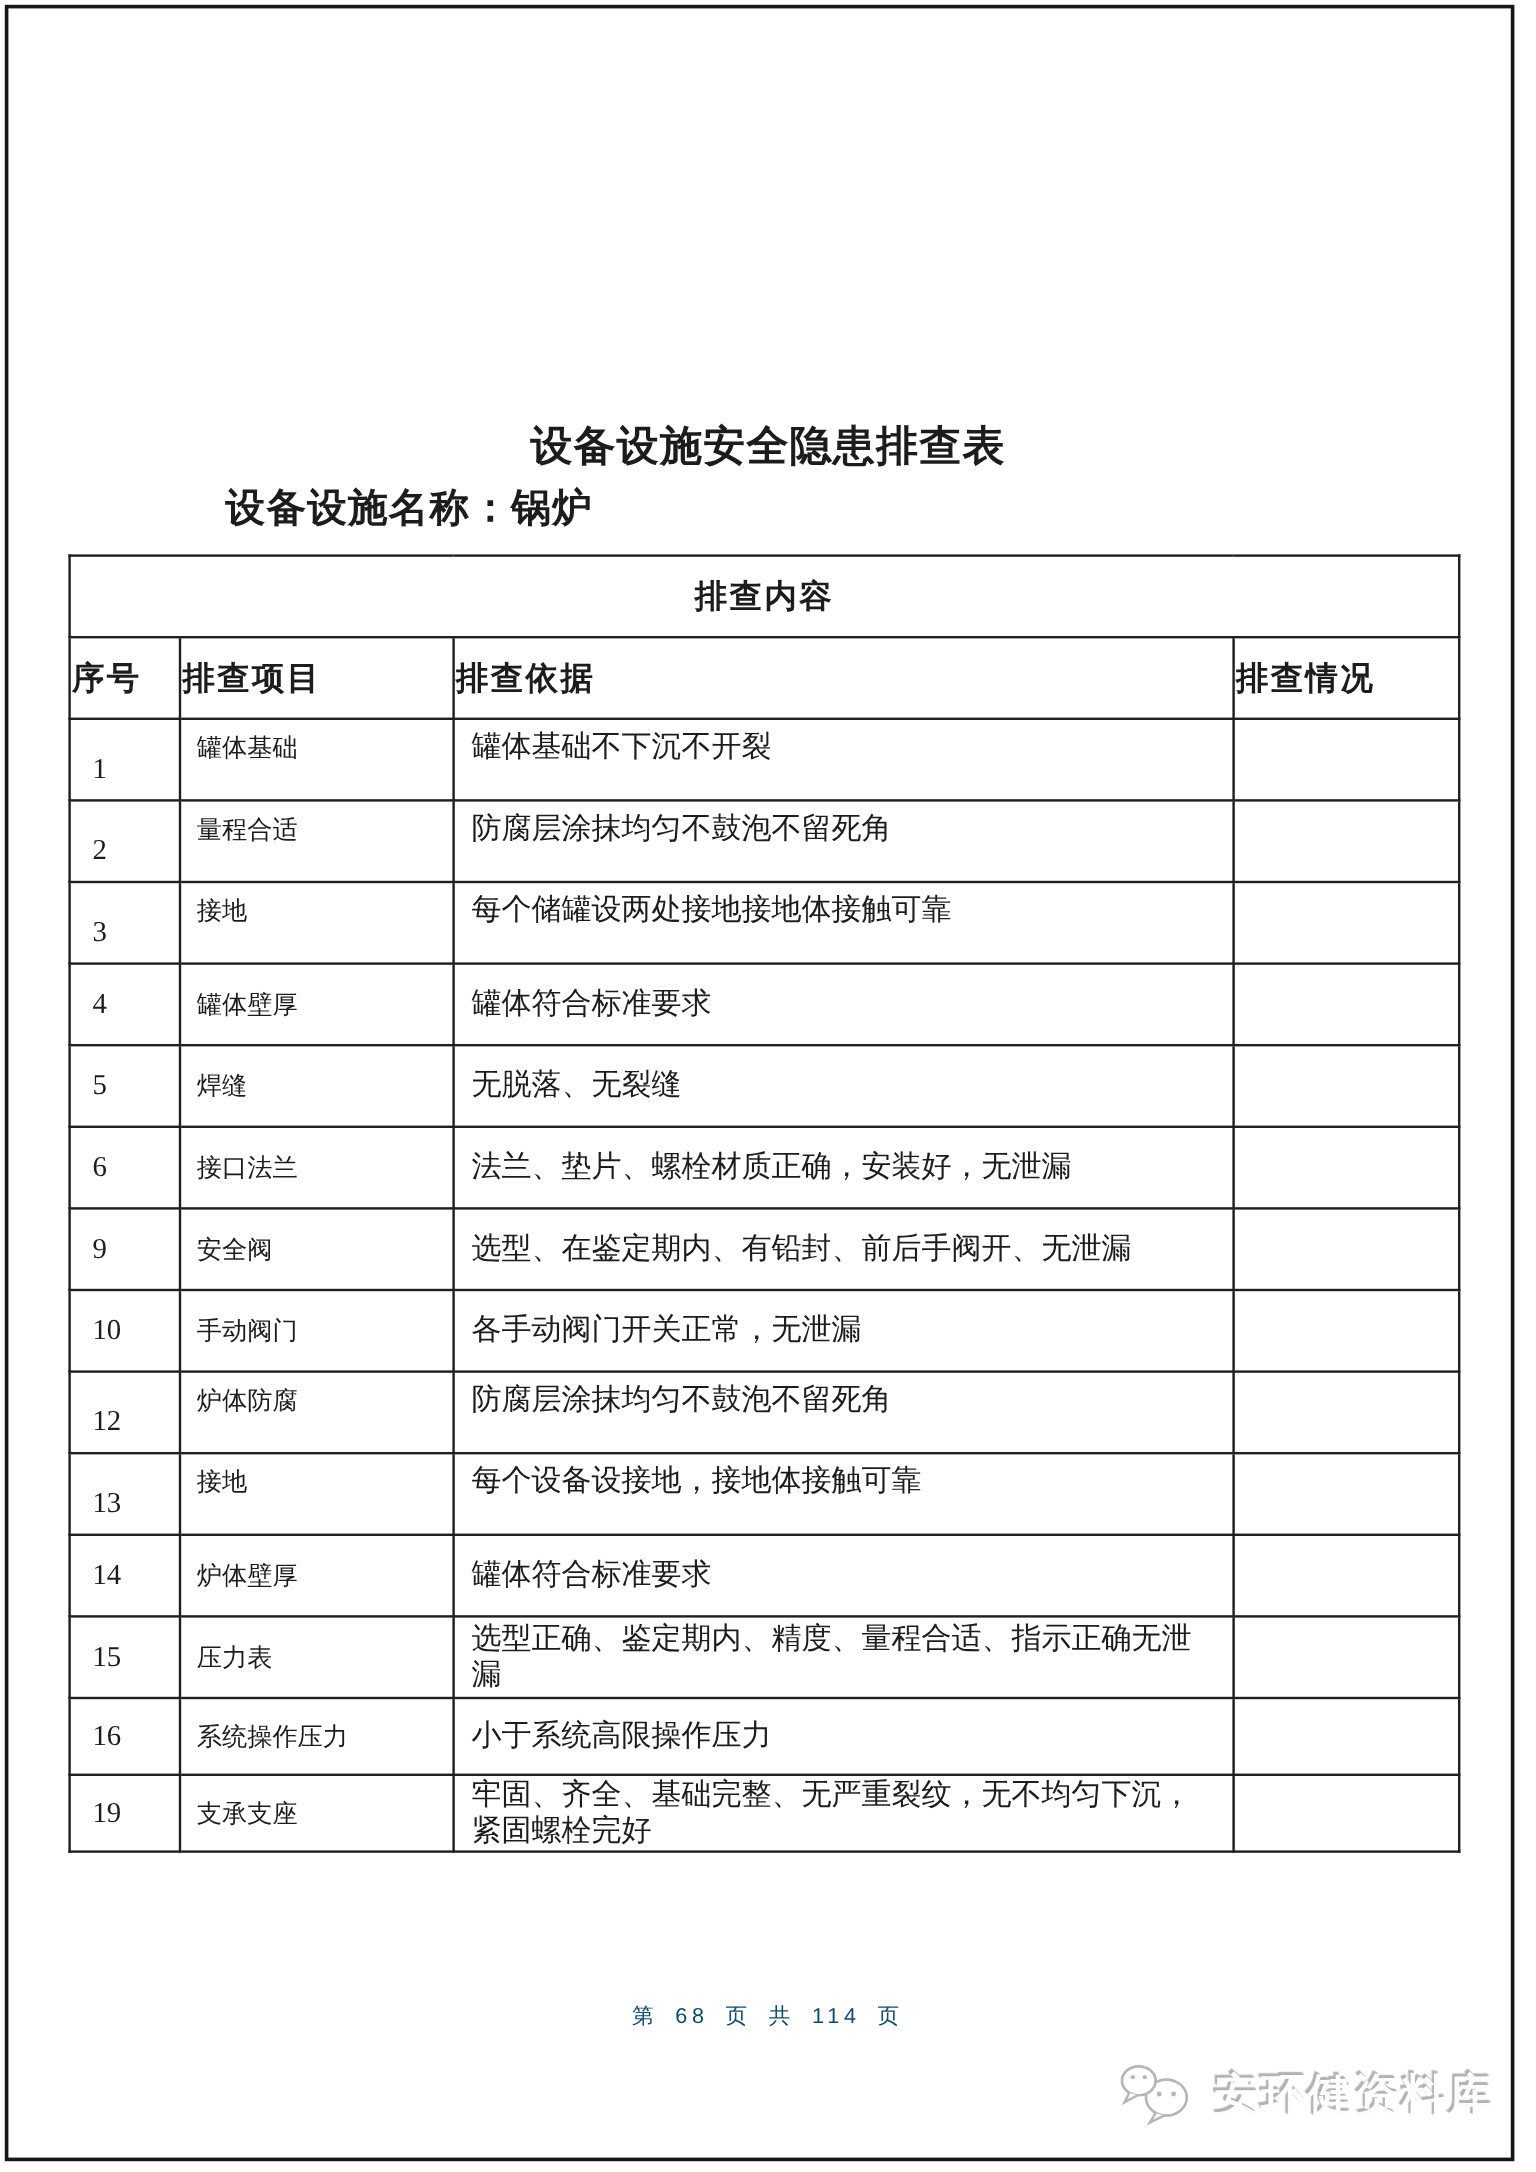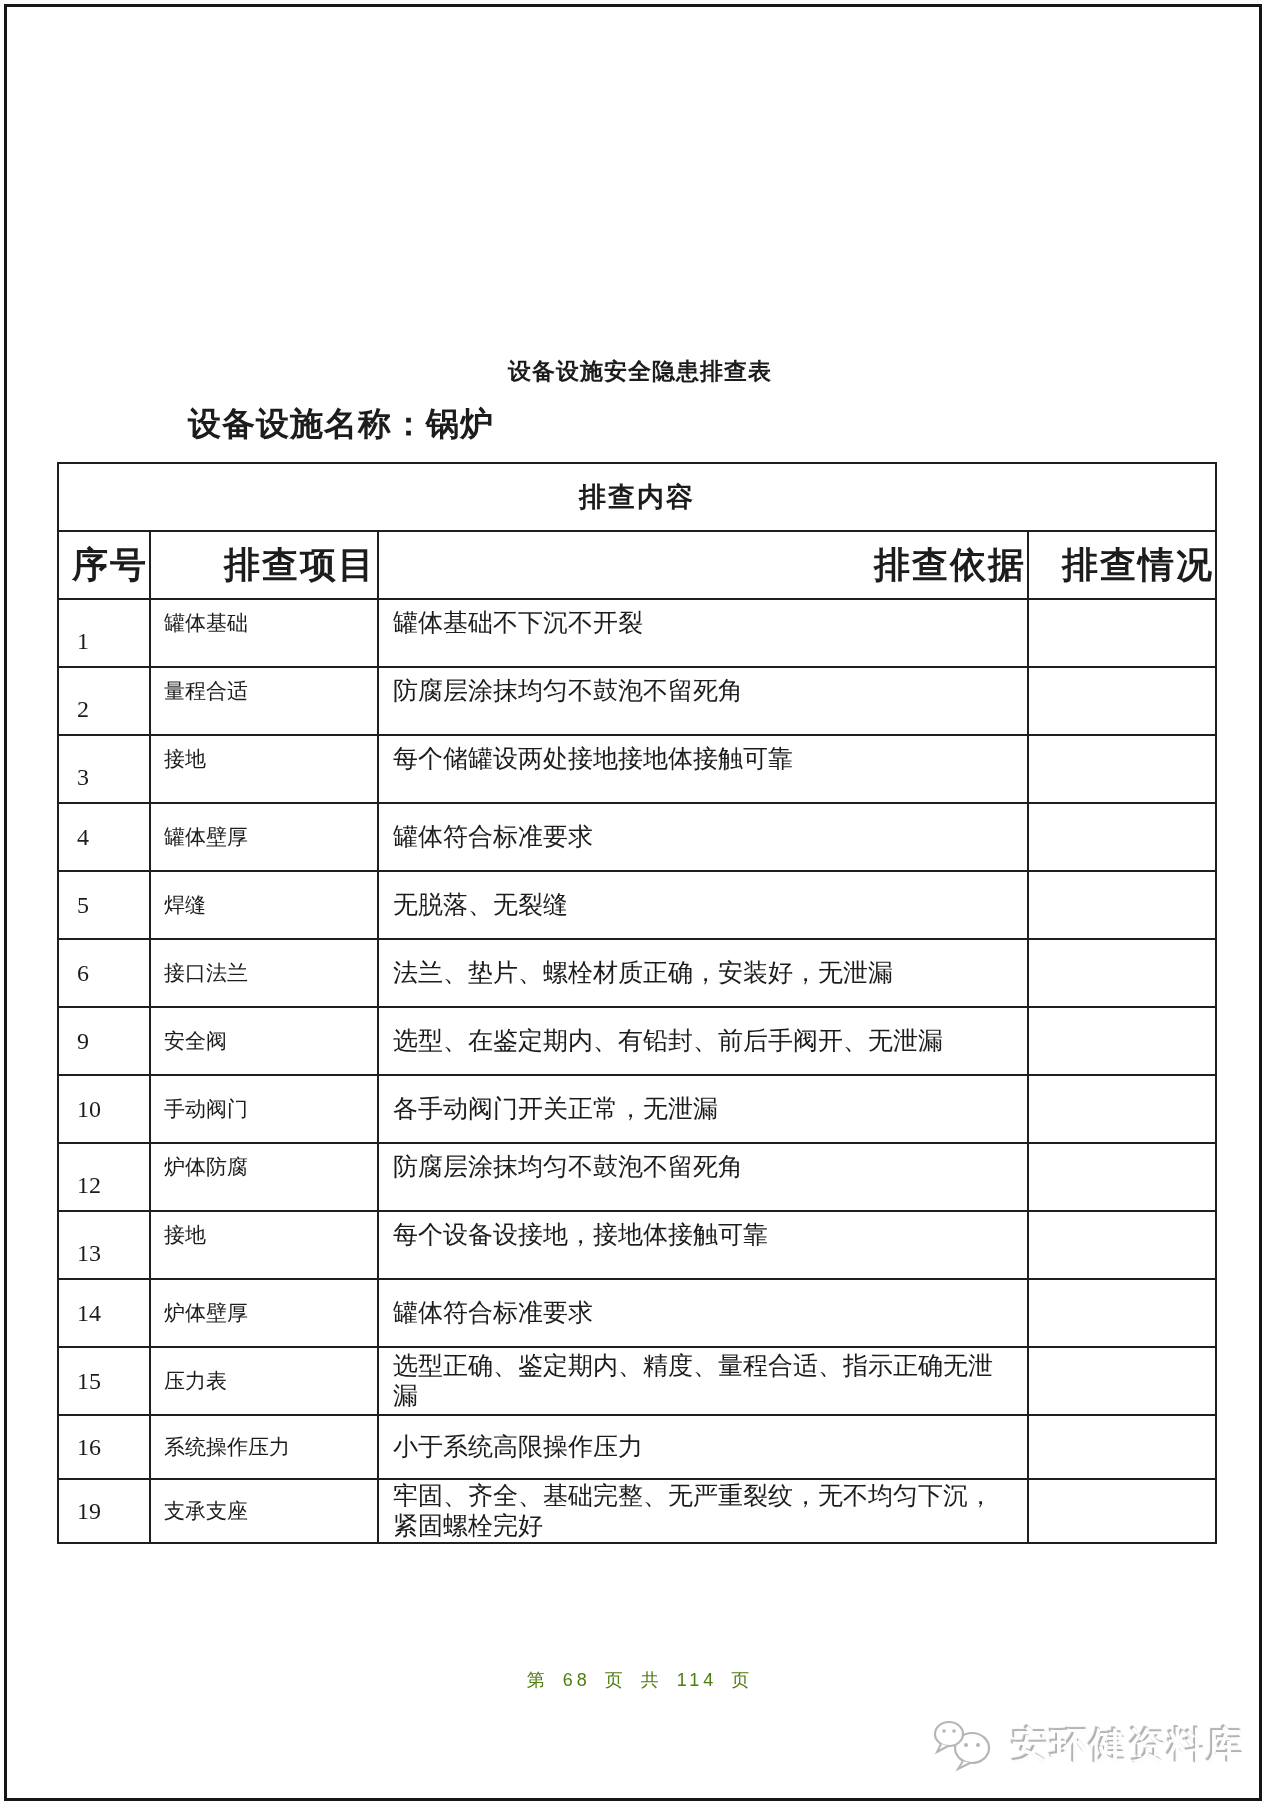--- a/index.html
+++ b/index.html
@@ -14,21 +14,21 @@
   .sheet {
     position:absolute; left:4px; top:4px;
     width:1258px; height:1797px;
     border:3px solid #161616;
     box-sizing:border-box;
     background:#ffffff;
   }
   .title {
     position:absolute; top:350px; left:0; width:100%;
     text-align:center;
-    font-size:23px; font-weight:700;
+    font-size:35px; font-weight:700;
     letter-spacing:1px;
     line-height:44px;
   }
   .subtitle {
     position:absolute; top:402px; left:188px;
     font-size:33px; font-weight:700;
     letter-spacing:1px;
     line-height:44px;
   }
   table.inspect {
@@ -42,22 +42,22 @@
     box-sizing:border-box;
     overflow:hidden;
   }
   tr.banner-row td {
     height:68px;
     text-align:center; vertical-align:middle;
     font-size:27px; font-weight:700; letter-spacing:2px;
   }
   tr.head-row td {
     height:68px;
-    text-align:right; vertical-align:middle;
-    font-size:36px; font-weight:700; letter-spacing:2px;
+    text-align:left; vertical-align:middle;
+    font-size:27px; font-weight:700; letter-spacing:2px;
   }
   tr.data-row { height:68px; }
   tr.data-row.r-short { height:64px; }
   td.c-num {
     text-align:left; padding-left:18px;
     font-size:24px; vertical-align:middle;
   }
   td.c-item {
     vertical-align:middle; padding-left:13px; padding-right:6px;
     font-size:21px; line-height:30px;
@@ -69,21 +69,21 @@
   td.c-status { vertical-align:middle; }
   tr.va-top td.c-item, tr.va-top td.c-basis {
     vertical-align:top; padding-top:8px;margin-top:23px;
   }
   tr.va-top td.c-num { padding-top:18px; }
   .footer {
     position:absolute; top:1668px; left:0; width:100%;
     text-align:center;
     font-family:"Liberation Sans","DejaVu Sans",sans-serif;
     font-size:18px; letter-spacing:4px; word-spacing:5px;
-    color:#4d7c0f;
+    color:#0c4a6e;
   }
   .watermark {
     position:absolute; top:1720px; right:34px;
     display:flex; align-items:center; gap:18px;
   }
   .wm-text {
     font-family:"Liberation Sans","DejaVu Sans",sans-serif;
     font-size:37px; font-weight:700; letter-spacing:2px;
     color:#fdfdfd;
     text-shadow:-2px -2px 1px #b2b2b2, -1px -1px 0 #c6c6c6, 1px 1px 0 #ffffff;

